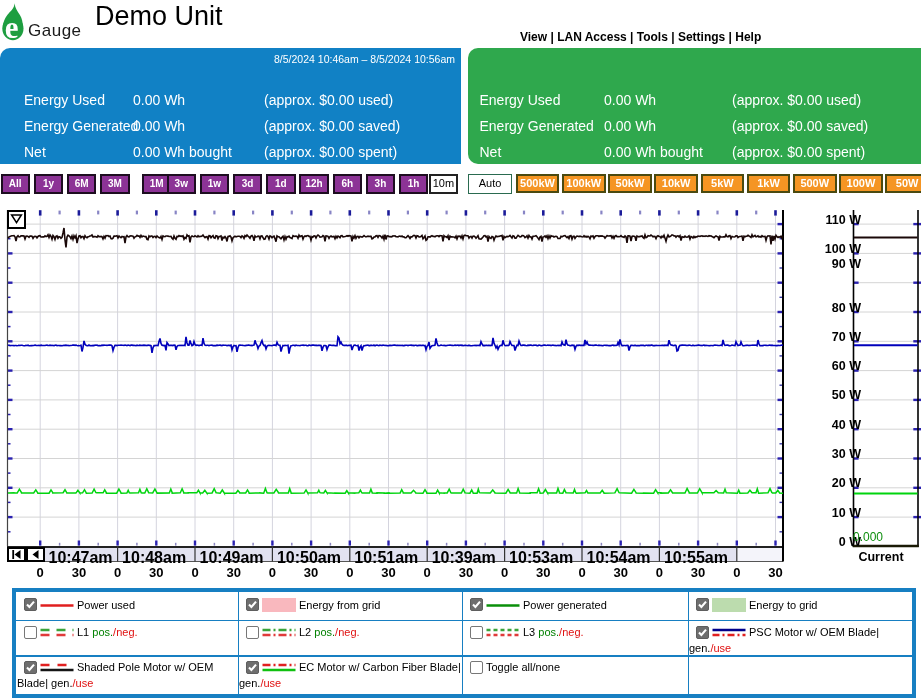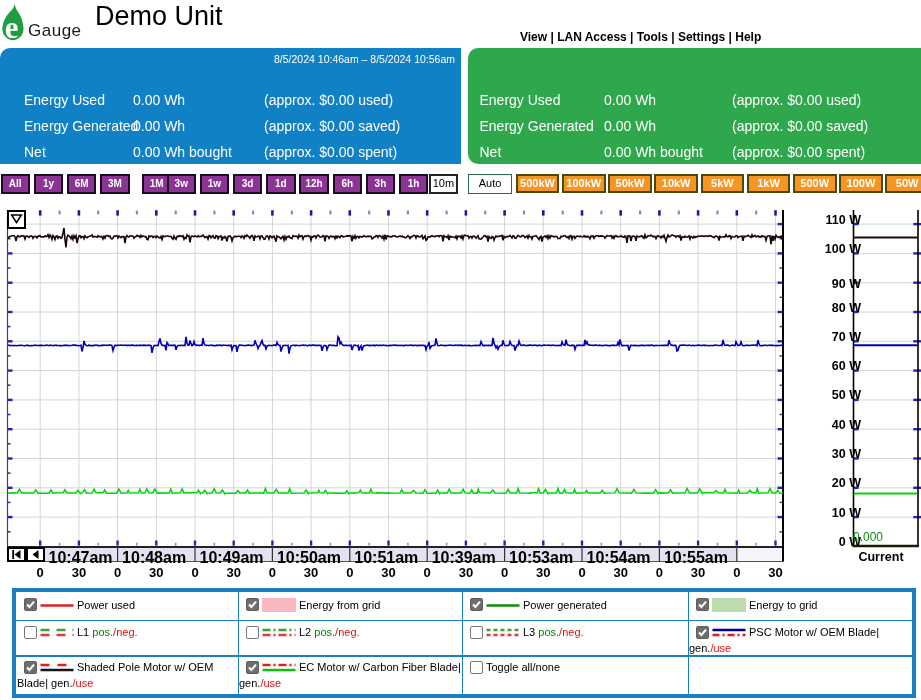--- a/index.html
+++ b/index.html
@@ -331,21 +331,21 @@
 
 <div class="ylab" style="top:533.9px">0 W</div>
 <div class="ylab" style="top:504.6px">10 W</div>
 <div class="ylab" style="top:475.3px">20 W</div>
 <div class="ylab" style="top:446.0px">30 W</div>
 <div class="ylab" style="top:416.7px">40 W</div>
 <div class="ylab" style="top:387.4px">50 W</div>
 <div class="ylab" style="top:358.1px">60 W</div>
 <div class="ylab" style="top:328.8px">70 W</div>
 <div class="ylab" style="top:299.5px">80 W</div>
-<div class="ylab" style="top:276px">90 W</div>
+<div class="ylab" style="top:256px">90 W</div>
 <div class="ylab" style="top:240.9px">100 W</div>
 <div class="ylab" style="top:211.6px">110 W</div>
 <div class="tlab" style="left:48.5px">10:47am</div>
 <div class="tlab" style="left:122.1px">10:48am</div>
 <div class="tlab" style="left:199.5px">10:49am</div>
 <div class="tlab" style="left:276.9px">10:50am</div>
 <div class="tlab" style="left:354.3px">10:51am</div>
 <div class="tlab" style="left:431.7px">10:39am</div>
 <div class="tlab" style="left:509.1px">10:53am</div>
 <div class="tlab" style="left:586.5px">10:54am</div>

